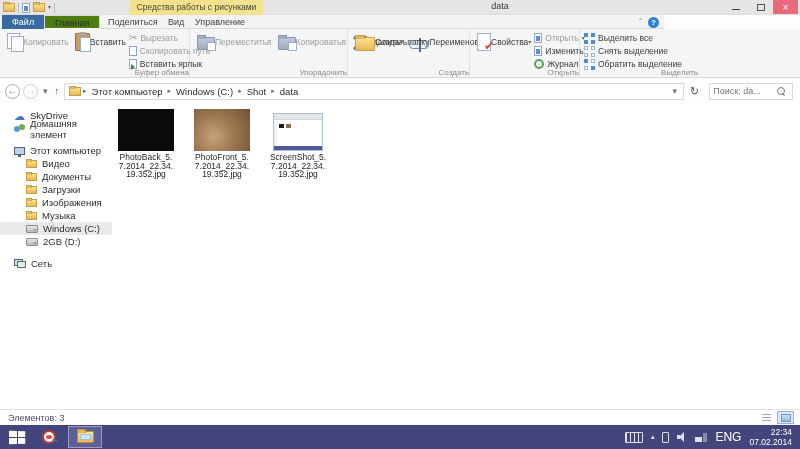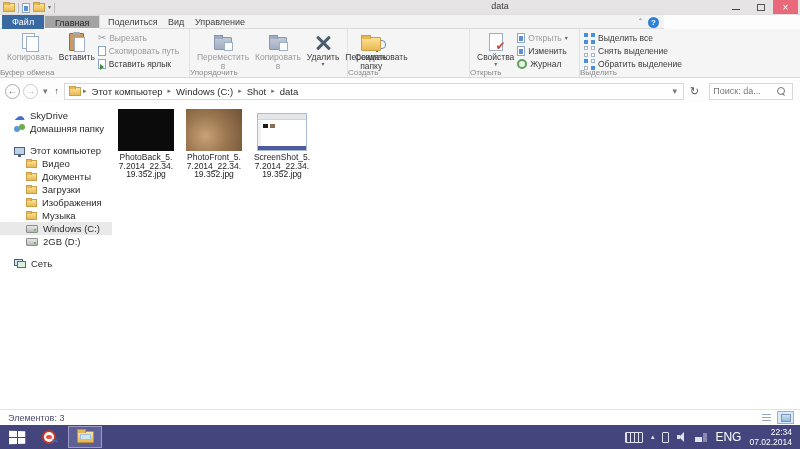--- a/index.html
+++ b/index.html
@@ -19,31 +19,31 @@
   .cap-btn { width:25px; height:14px; display:flex; align-items:center; justify-content:center; font-size:10px; color:#444; }
   .cap-btn.close { background:#e8697a; color:#fff; }
   .restore-glyph { width:8px; height:7px; border:1px solid #555; position:relative; background:#e6e4e5;}
   .restore-glyph::before { content:""; position:absolute; left:2px; top:-3px; width:8px; height:7px; border:1px solid #555; z-index:-1;}
   .min-glyph { width:8px; height:1px; background:#444; margin-top:5px;}
 
   
   #tabrow { left:0; top:15px; width:664px; height:14px; background:#f4f3f4; border-bottom:1px solid #dadbdc; }
   .tab { position:absolute; top:0; height:14px; padding:0 10px; font-size:9px; line-height:14px; color:#3f3f3f; }
   .tab.file { background:#3a68a0; color:#fff; left:2px; }
-  .tab.active { background:#a3a3a3; border:1px solid #dadbdc; border-bottom:1px solid #fff; color:#23272b; }
+  .tab.active { background:#4d7c0f; border:1px solid #dadbdc; border-bottom:1px solid #fff; color:#23272b; }
   #ribbon-corner { right:5px; top:0; height:14px; display:flex; gap:6px; align-items:center; }
   .collapse-chevron { font-size:9px; color:#777; }
   .help-circle { width:11px; height:11px; border-radius:50%; background:#2f7fd3; color:#fff; font-size:8px;
      display:flex; align-items:center; justify-content:center; font-weight:bold; }
 
   
   #ribbon { left:0; top:29px; width:800px; height:49px; background:#f5f5f6; border-bottom:1px solid #d8d9da; display:flex; }
   .rgroup { position:relative; height:48px; border-right:1px solid #e2e2e4; padding:2px 4px 10px 4px; display:flex; align-items:flex-start; }
-  .rgroup-label { position:absolute; bottom:0; left:0; right:0; text-align:left; font-size:8px; color:#8a8a8a; }
-  .bigbtn { display:flex; flex-direction:column; align-items:center; padding:1px 3px; }
+  .rgroup-label { position:absolute; bottom:0; left:0; right:0; text-align:right; font-size:8px; color:#8a8a8a; }
+  .bigbtn { display:flex; flex-direction:row; align-items:center; padding:1px 3px; }
   .bigbtn .blabel { font-size:8.5px; color:#3b3b3b; line-height:9px; text-align:center; }
   .bigbtn .icon-area { height:20px; display:flex; align-items:center; justify-content:center; margin-bottom:1px; }
   .smallcol { display:flex; flex-direction:column; justify-content:flex-start; gap:1px; padding-top:1px; }
   .smallbtn { display:flex; align-items:center; gap:3px; height:12px; font-size:8.5px; color:#3b3b3b; white-space:nowrap; }
   .gray { color:#9b9b9b !important; }
   .ddown { font-size:6px; color:#666; line-height:5px; }
 
   
   .ic-copy { position:relative; width:16px; height:18px; }
   .ic-copy::before, .ic-copy::after { content:""; position:absolute; width:11px; height:14px; background:#fdfdfd; border:1px solid #9ab0c9; }
@@ -109,21 +109,21 @@
   .ic-drive { width:12px; height:8px; background:linear-gradient(#e8e8e8,#b9b9b9); border:1px solid #8d8d8d; border-radius:1px; position:relative; flex:none;}
   .ic-drive::after { content:""; position:absolute; right:1px; bottom:1px; width:2px; height:2px; background:#4caf50; border-radius:50%; }
   .ic-hg { position:relative; width:11px; height:9px; flex:none;}
   .ic-hg::before { content:""; position:absolute; left:0; top:2px; width:6px; height:6px; border-radius:50%; background:#5b9bd5; }
   .ic-hg::after { content:""; position:absolute; right:0; top:0; width:6px; height:6px; border-radius:50%; background:#70ad47; }
   .ic-net { width:12px; height:9px; position:relative; flex:none;}
   .ic-net::before { content:""; position:absolute; left:0; top:0; width:7px; height:5px; border:1px solid #4e5f78; background:#cfe3f5;}
   .ic-net::after { content:""; position:absolute; right:0; bottom:0; width:7px; height:5px; border:1px solid #4e7858; background:#d8f0dc;}
 
   
-  #files { left:116px; top:2px; display:flex; gap:8px; }
+  #files { left:116px; top:2px; display:flex; gap:16px; }
   .tile { width:60px; display:flex; flex-direction:column; align-items:center; }
   .thumb-wrap { height:46px; display:flex; align-items:flex-end; justify-content:center; margin-bottom:2px;}
   .thumb-black { width:56px; height:42px; background:#0b0b0b; }
   .thumb-photo { width:56px; height:42px; background:radial-gradient(circle at 35% 65%, #c8a277 0%, #9c7851 45%, #6e5136 100%); }
   .thumb-shot { width:50px; height:38px; background:#fff; border:1px solid #a9bed4; position:relative; }
   .thumb-shot .bar-top { position:absolute; left:0; top:0; right:0; height:6px; background:#e4e6e9; border-bottom:1px solid #d2d5d9;}
   .thumb-shot .dot-a { position:absolute; left:5px; top:10px; width:5px; height:4px; background:#1c1c1c; }
   .thumb-shot .dot-b { position:absolute; left:12px; top:10px; width:5px; height:4px; background:#8a6e50; }
   .thumb-shot .side { position:absolute; left:0; top:7px; bottom:4px; width:3px; background:#f0f1f3; }
   .thumb-shot .bar-bottom { position:absolute; left:0; bottom:0; right:0; height:4px; background:#4f5a9e; }
@@ -172,20 +172,21 @@
 
   <div id="titlebar" class="abs">
     <div id="qat" class="abs">
       <span class="sm-folder"></span>
       <span class="qat-sep"></span>
       <span class="mini-doc blue"></span>
       <span class="sm-folder"></span>
       <span class="ddown">▾</span>
       <span class="qat-sep"></span>
     </div>
+    <div id="ctx-tool" class="abs">Средства работы с рисунками</div>
     <div id="win-title" class="abs">data</div>
     <div id="caption-btns" class="abs">
       <div class="cap-btn">
           <span class="min-glyph"></span>
         </div>
       <div class="cap-btn">
           <span class="restore-glyph"></span>
         </div>
       <div class="cap-btn close">
           <span>×</span>
@@ -367,21 +368,21 @@
 
   <div id="main" class="abs">
 
     <div id="sidebar" class="abs">
       <div class="side-item">
         <span class="ic-cloud">☁</span>
         <span>SkyDrive</span>
       </div>
       <div class="side-item">
         <span class="ic-hg"></span>
-        <span>Домашняя папку</span>
+        <span>Домашняя элемент</span>
       </div>
       <div class="side-gap"></div>
       <div class="side-item">
         <span class="ic-monitor"></span>
         <span>Этот компьютер</span>
       </div>
       <div class="side-item child">
         <span class="sml-folder"></span>
         <span>Видео</span>
       </div>

